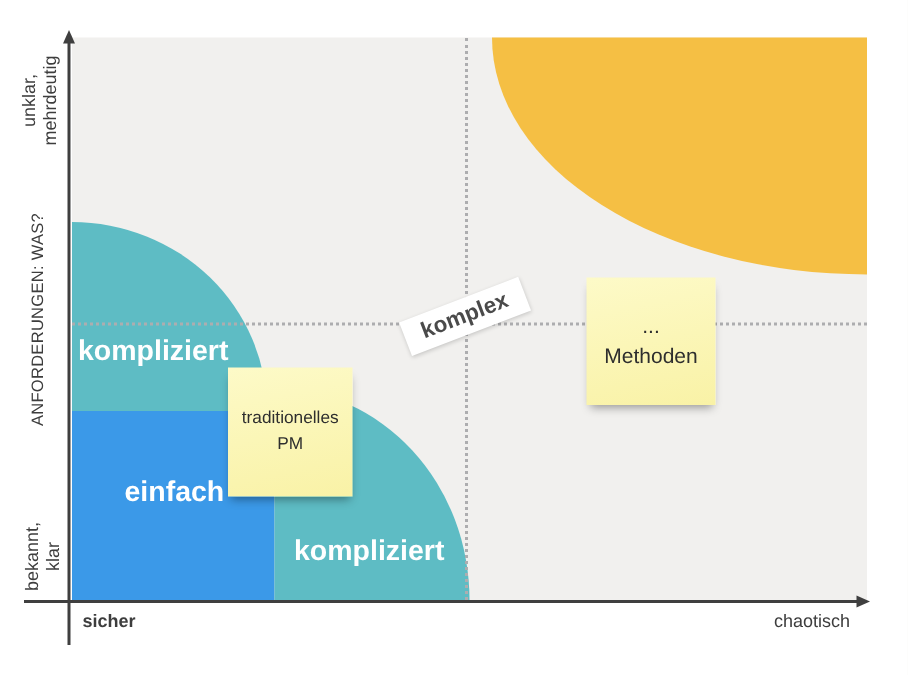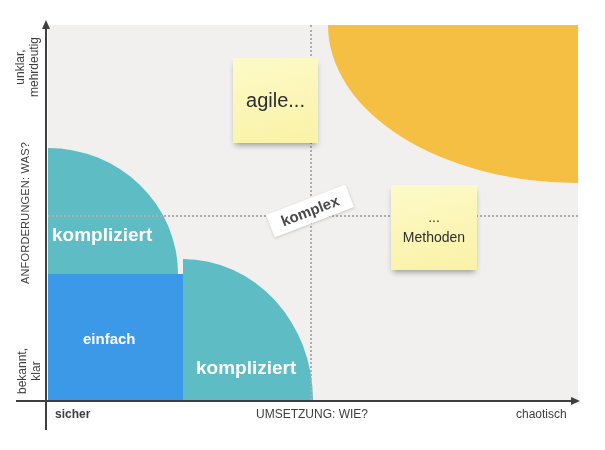--- a/index.html
+++ b/index.html
@@ -8,21 +8,21 @@
     font-family:"Liberation Sans",sans-serif;color:#3d3d3d;
   }
   .plot{position:absolute;left:48px;top:25px;width:530px;height:375px;background:#f1f0ee;}
   .region{position:absolute;}
   .region-teal-left{left:48px;top:148px;width:130px;height:126px;background:#5ebcc4;border-top-right-radius:100% 100%;}
   .region-blue{left:48px;top:274px;width:135px;height:126px;background:#3b99e8;}
   .region-teal-bottom{left:183px;top:259px;width:130px;height:141px;background:#5ebcc4;border-top-right-radius:100% 100%;}
   .region-yellow{left:328px;top:25px;width:250px;height:158px;background:#f5bf44;border-bottom-left-radius:100% 100%;}
   .region-label{position:absolute;color:#ffffff;font-weight:bold;white-space:nowrap;}
   .lbl-kompliziert-left{left:52px;top:224px;font-size:19px;}
-  .lbl-einfach{left:83px;top:330px;font-size:15px;}
+  .lbl-einfach{left:83px;top:318px;font-size:19px;}
   .lbl-kompliziert-bottom{left:196px;top:357px;font-size:19px;}
   .lbl-chaotisch{left:460px;top:62px;font-size:18px;}
   .dash-h{position:absolute;left:48px;top:215px;width:530px;height:0;border-top:2px dotted #adadaf;}
   .dash-v{position:absolute;left:310px;top:25px;width:0;height:375px;border-left:2px dotted #adadaf;}
   .komplex{
     position:absolute;left:310px;top:211px;transform:translate(-50%,-50%) rotate(-21deg);
     background:#ffffff;padding:3px 12px 4px 12px;font-size:15px;font-weight:bold;color:#4a4a4a;
     box-shadow:0 1px 3px rgba(0,0,0,0.18);white-space:nowrap;
   }
   .note{
@@ -57,22 +57,25 @@
 
   <div class="dash-h"></div>
   <div class="dash-v"></div>
 
   <div class="region-label lbl-kompliziert-left">kompliziert</div>
   <div class="region-label lbl-einfach">einfach</div>
   <div class="region-label lbl-kompliziert-bottom">kompliziert</div>
 
   <div class="komplex">komplex</div>
 
-  <div class="note note-agile">
-    <span>agile...</span>
+  <div class="note note-trad">
+    <span>
+      <span>traditionelles</span><br>
+      <span>PM</span>
+    </span>
   </div>
   <div class="note note-meth">
     <span>
       <span>...</span><br>
       <span>Methoden</span>
     </span>
   </div>
 
   <svg class="axes-svg" viewBox="0 0 605 450">
     <line x1="46" y1="430" x2="46" y2="27" stroke="#3f3f3f" stroke-width="2"></line>
@@ -84,16 +87,15 @@
   <div class="axis-text rot ylab-top">
     <span>unklar,</span><br>
     <span>mehrdeutig</span>
   </div>
   <div class="axis-text rot ylab-title">ANFORDERUNGEN: WAS?</div>
   <div class="axis-text rot ylab-bottom">
     <span>bekannt,</span><br>
     <span>klar</span>
   </div>
   <div class="axis-text xlab-left">sicher</div>
-  <div class="axis-text xlab-title">UMSETZUNG: WIE?</div>
   <div class="axis-text xlab-right">chaotisch</div>
 
 </div>
 
 </body></html>

